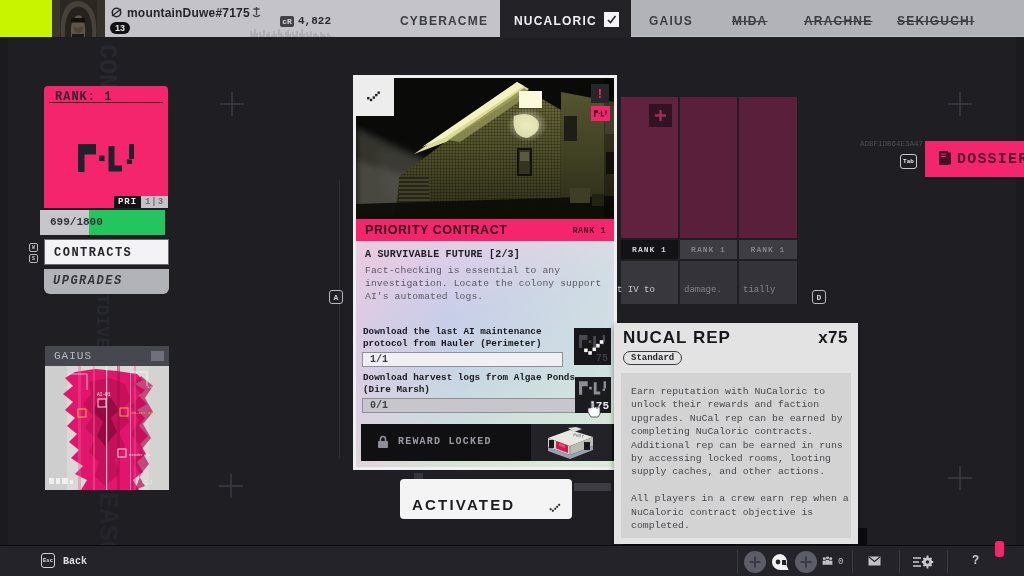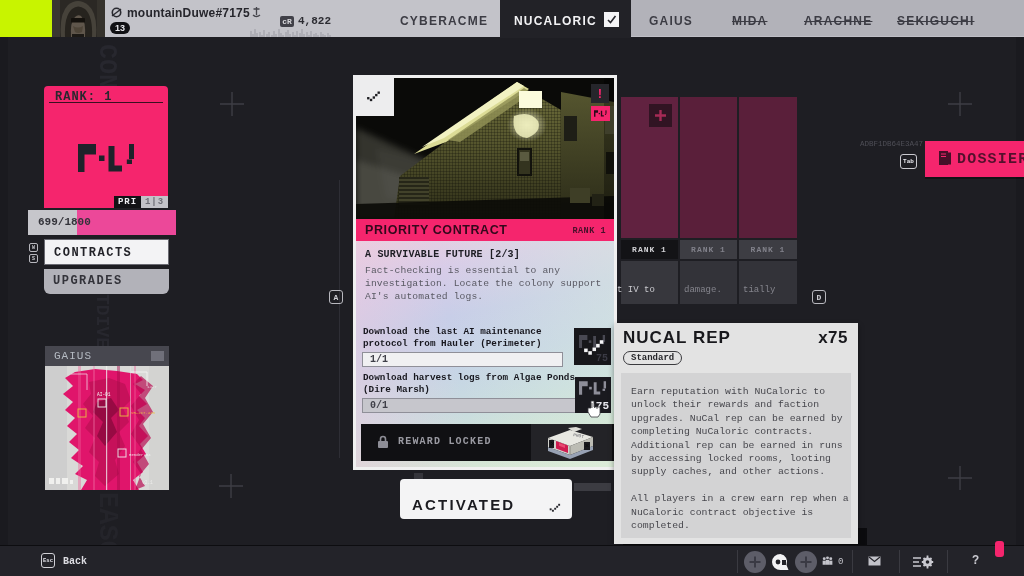--- a/index.html
+++ b/index.html
@@ -99,29 +99,29 @@
     <path d="M0 0 H18 V10.5 H6.5 V28 H0 Z"></path>
     <rect x="21" y="11.5" width="5.5" height="5.5"></rect>
     <path d="M30.5 2 H36.5 V21.5 H44 V27.5 H30.5 Z"></path>
     <rect x="51" y="0" width="5" height="15"></rect>
     <rect x="48.8" y="15.5" width="5.2" height="4.5"></rect>
   </g>
 </svg>
 <div class="abs mono" style="left:114px;top:196px;width:27px;height:12px;background:#121215;color:#ececf0;font-size:9px;font-weight:bold;text-align:center;line-height:12px;letter-spacing:1px;">PRI</div>
 <div class="abs mono" style="left:141px;top:196px;width:27px;height:12px;background:#c3c3c8;color:#6e6e76;font-size:9px;font-weight:bold;text-align:center;line-height:12px;letter-spacing:1px;">1|3</div>
 
-<div class="abs" style="left:28px;top:210px;width:148px;height:25px;background:#ec4899;">
+<div class="abs" style="left:40px;top:210px;width:125px;height:25px;background:#22c55e;">
   <div style="position:absolute;left:0;top:0;width:49px;height:25px;background:#c6c6cb;"></div>
   <div class="mono" style="position:absolute;left:10px;top:6px;font-size:11px;font-weight:bold;color:#33333a;">699/1800</div>
 </div>
 
 <div class="abs" style="left:44px;top:239px;width:125px;height:26px;background:#f3f3f5;border:1px solid #6a6a72;">
   <div class="mono" style="position:absolute;left:9px;top:6px;font-size:12px;font-weight:bold;color:#222228;letter-spacing:1.5px;">CONTRACTS</div>
 </div>
-<div class="abs" style="left:44px;top:269px;width:125px;height:25px;background:#b2b2b9;border-radius:0 0 6px 6px;">
+<div class="abs" style="left:44px;top:269px;width:125px;height:25px;background:#b2b2b9;border-radius:0 0 6px 6px;font-style:italic;">
   <div class="mono" style="position:absolute;left:9px;top:5px;font-size:12px;font-weight:bold;color:#33333a;letter-spacing:1.5px;">UPGRADES</div>
 </div>
 <div class="key" style="left:29px;top:243px;width:9px;height:9px;font-size:5px;border-radius:2px;">W</div>
 <div class="key" style="left:29px;top:254px;width:9px;height:9px;font-size:5px;border-radius:2px;">S</div>
 
 <div class="abs" style="left:45px;top:346px;width:124px;height:20px;background:#47474f;">
   <div class="mono" style="position:absolute;left:9px;top:4px;font-size:11px;color:#b6bcc4;letter-spacing:1px;">GAIUS</div>
   <div style="position:absolute;right:5px;top:5px;width:13px;height:10px;background:#70707a;"></div>
 </div>
 <svg class="abs" style="left:45px;top:366px;" width="124" height="124" viewBox="0 0 124 124">

